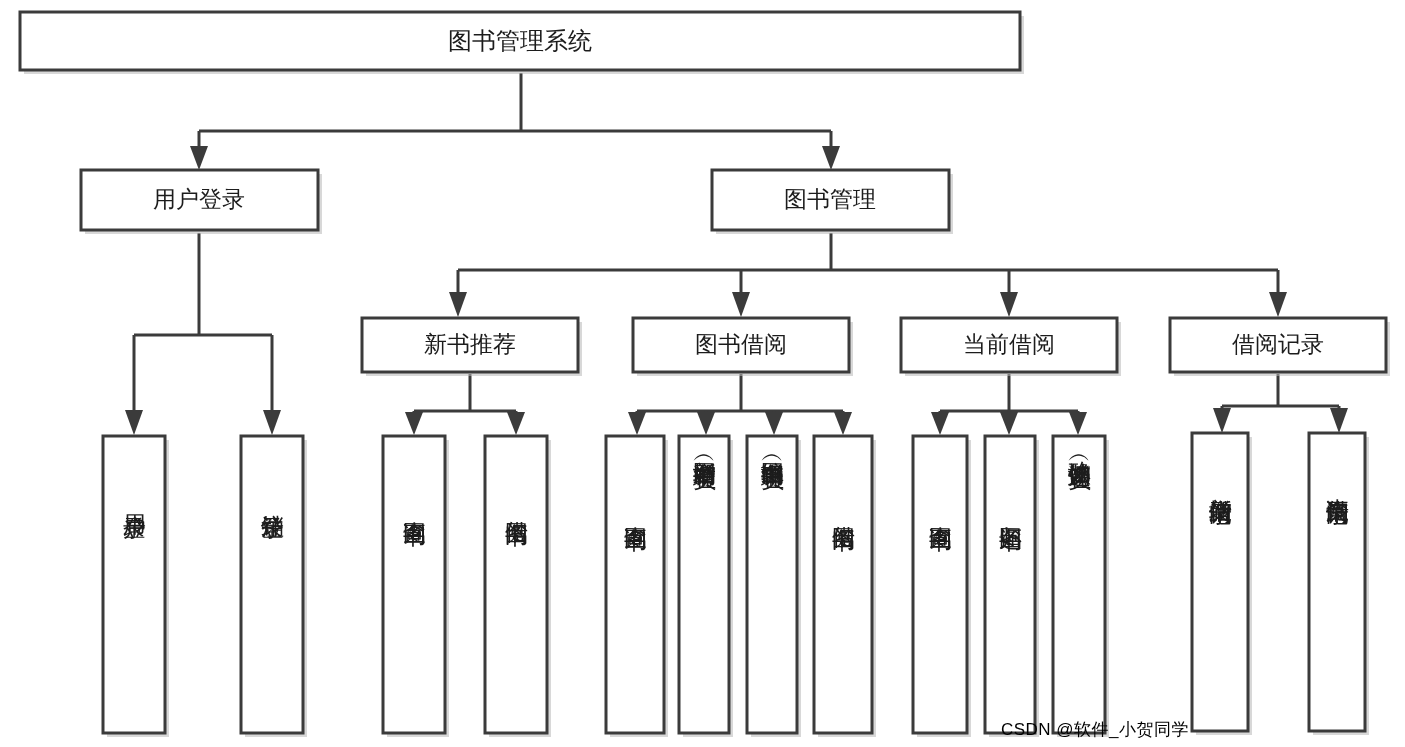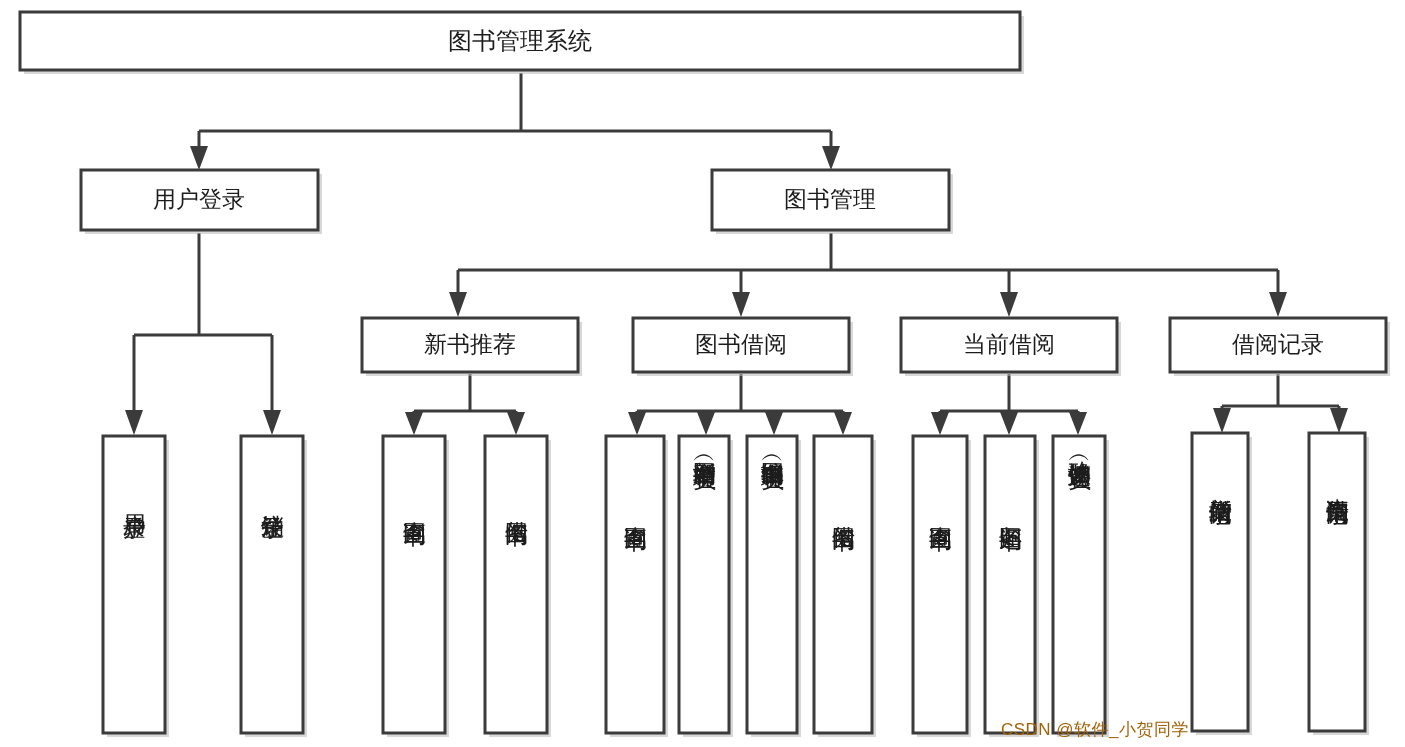--- a/index.html
+++ b/index.html
@@ -77,21 +77,21 @@
     color: #1c1c1c;
     letter-spacing: 1px;
     white-space: nowrap;
   }
   .watermark {
     position: absolute;
     right: 10px;
     bottom: 6px;
     font-family: "Liberation Sans", "DejaVu Sans", sans-serif;
     font-size: 17px;
-    color: #a16207;
+    color: #000000;
     letter-spacing: 0.5px;
     user-select: none;
     white-space: nowrap;
   }
 </style>
 </head>
 <body>
 
 <div id="diagram-root">
 

